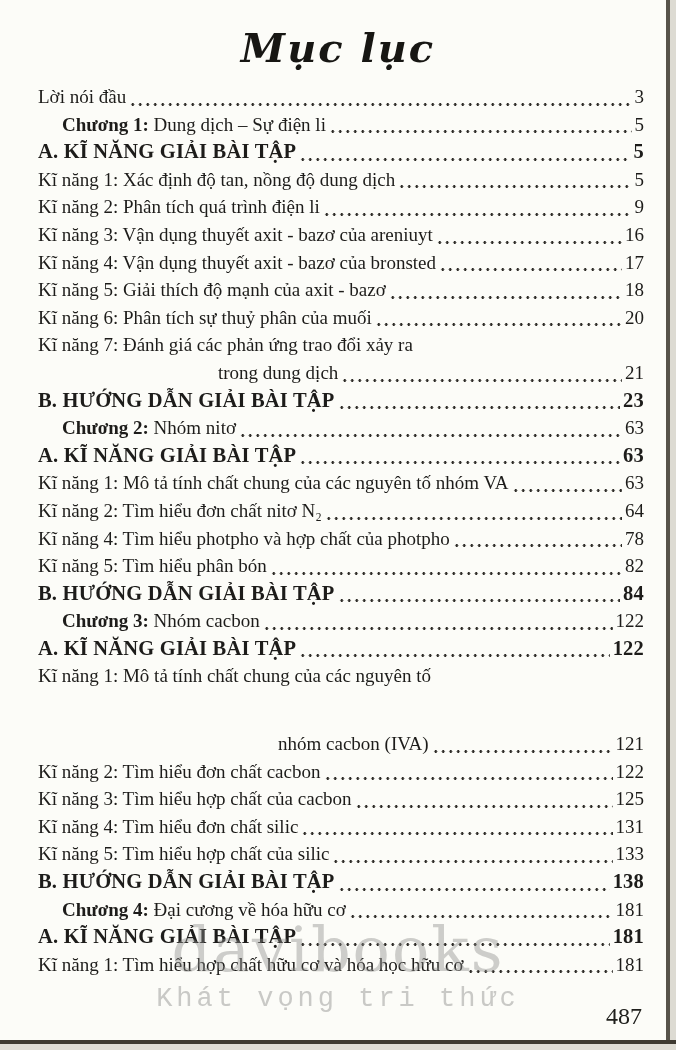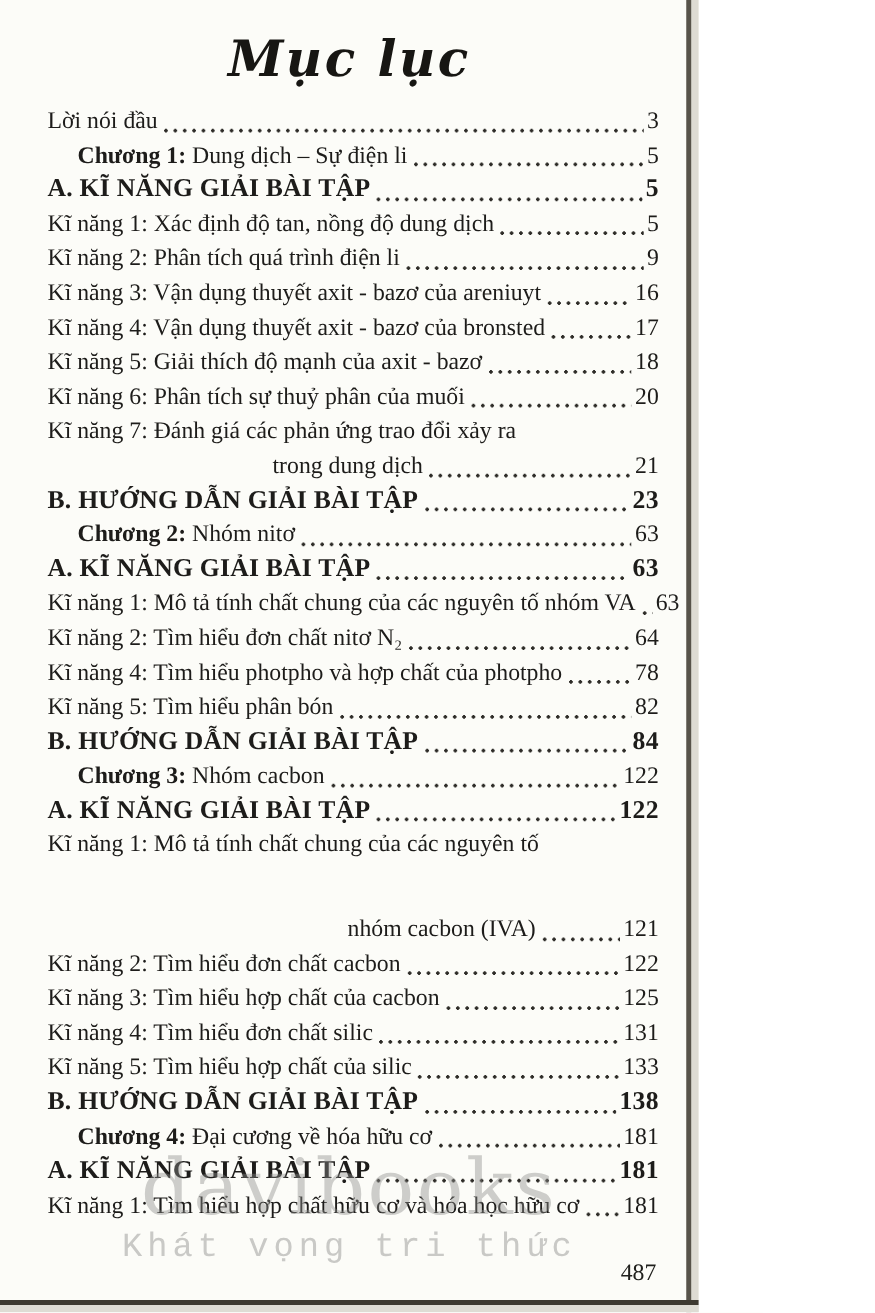--- a/index.html
+++ b/index.html
@@ -3,21 +3,21 @@
 <meta charset="utf-8">
 <style>
   html, body { margin: 0; padding: 0; }
   body {
     width: 700px; height: 1050px;
     background: #ffffff;
     font-family: "Liberation Serif", serif;
   }
   .page {
     position: relative;
-    width: 559px; height: 1050px;
+    width: 676px; height: 1050px;
     background: #fcfcf8;
     overflow: hidden;
     color: #1d1c1a;
   }
   .title {
     margin: 24px 0 10px 0;
     text-align: center;
     font-family: "DejaVu Serif", serif;
     font-style: italic;
     font-weight: 600;
@@ -72,21 +72,21 @@
     font-family: Liberation Mono, monospace;
     font-size: 27px;
     color: rgba(150, 150, 148, 0.5);
     letter-spacing: 4px;
     margin-top: 2px;
   }
   .pagenum {
     position: absolute;
     right: 34px;
     bottom: 20px;
-    font-size: 19px;
+    font-size: 24px;
     color: #20201d;
   }
   .edge-right-outer {
     position: absolute; top: 0; right: 0;
     width: 6px; height: 100%;
     background: #dddbd3;
   }
   .edge-right-line {
     position: absolute; top: 0; right: 6px;
     width: 4px; height: 100%;

